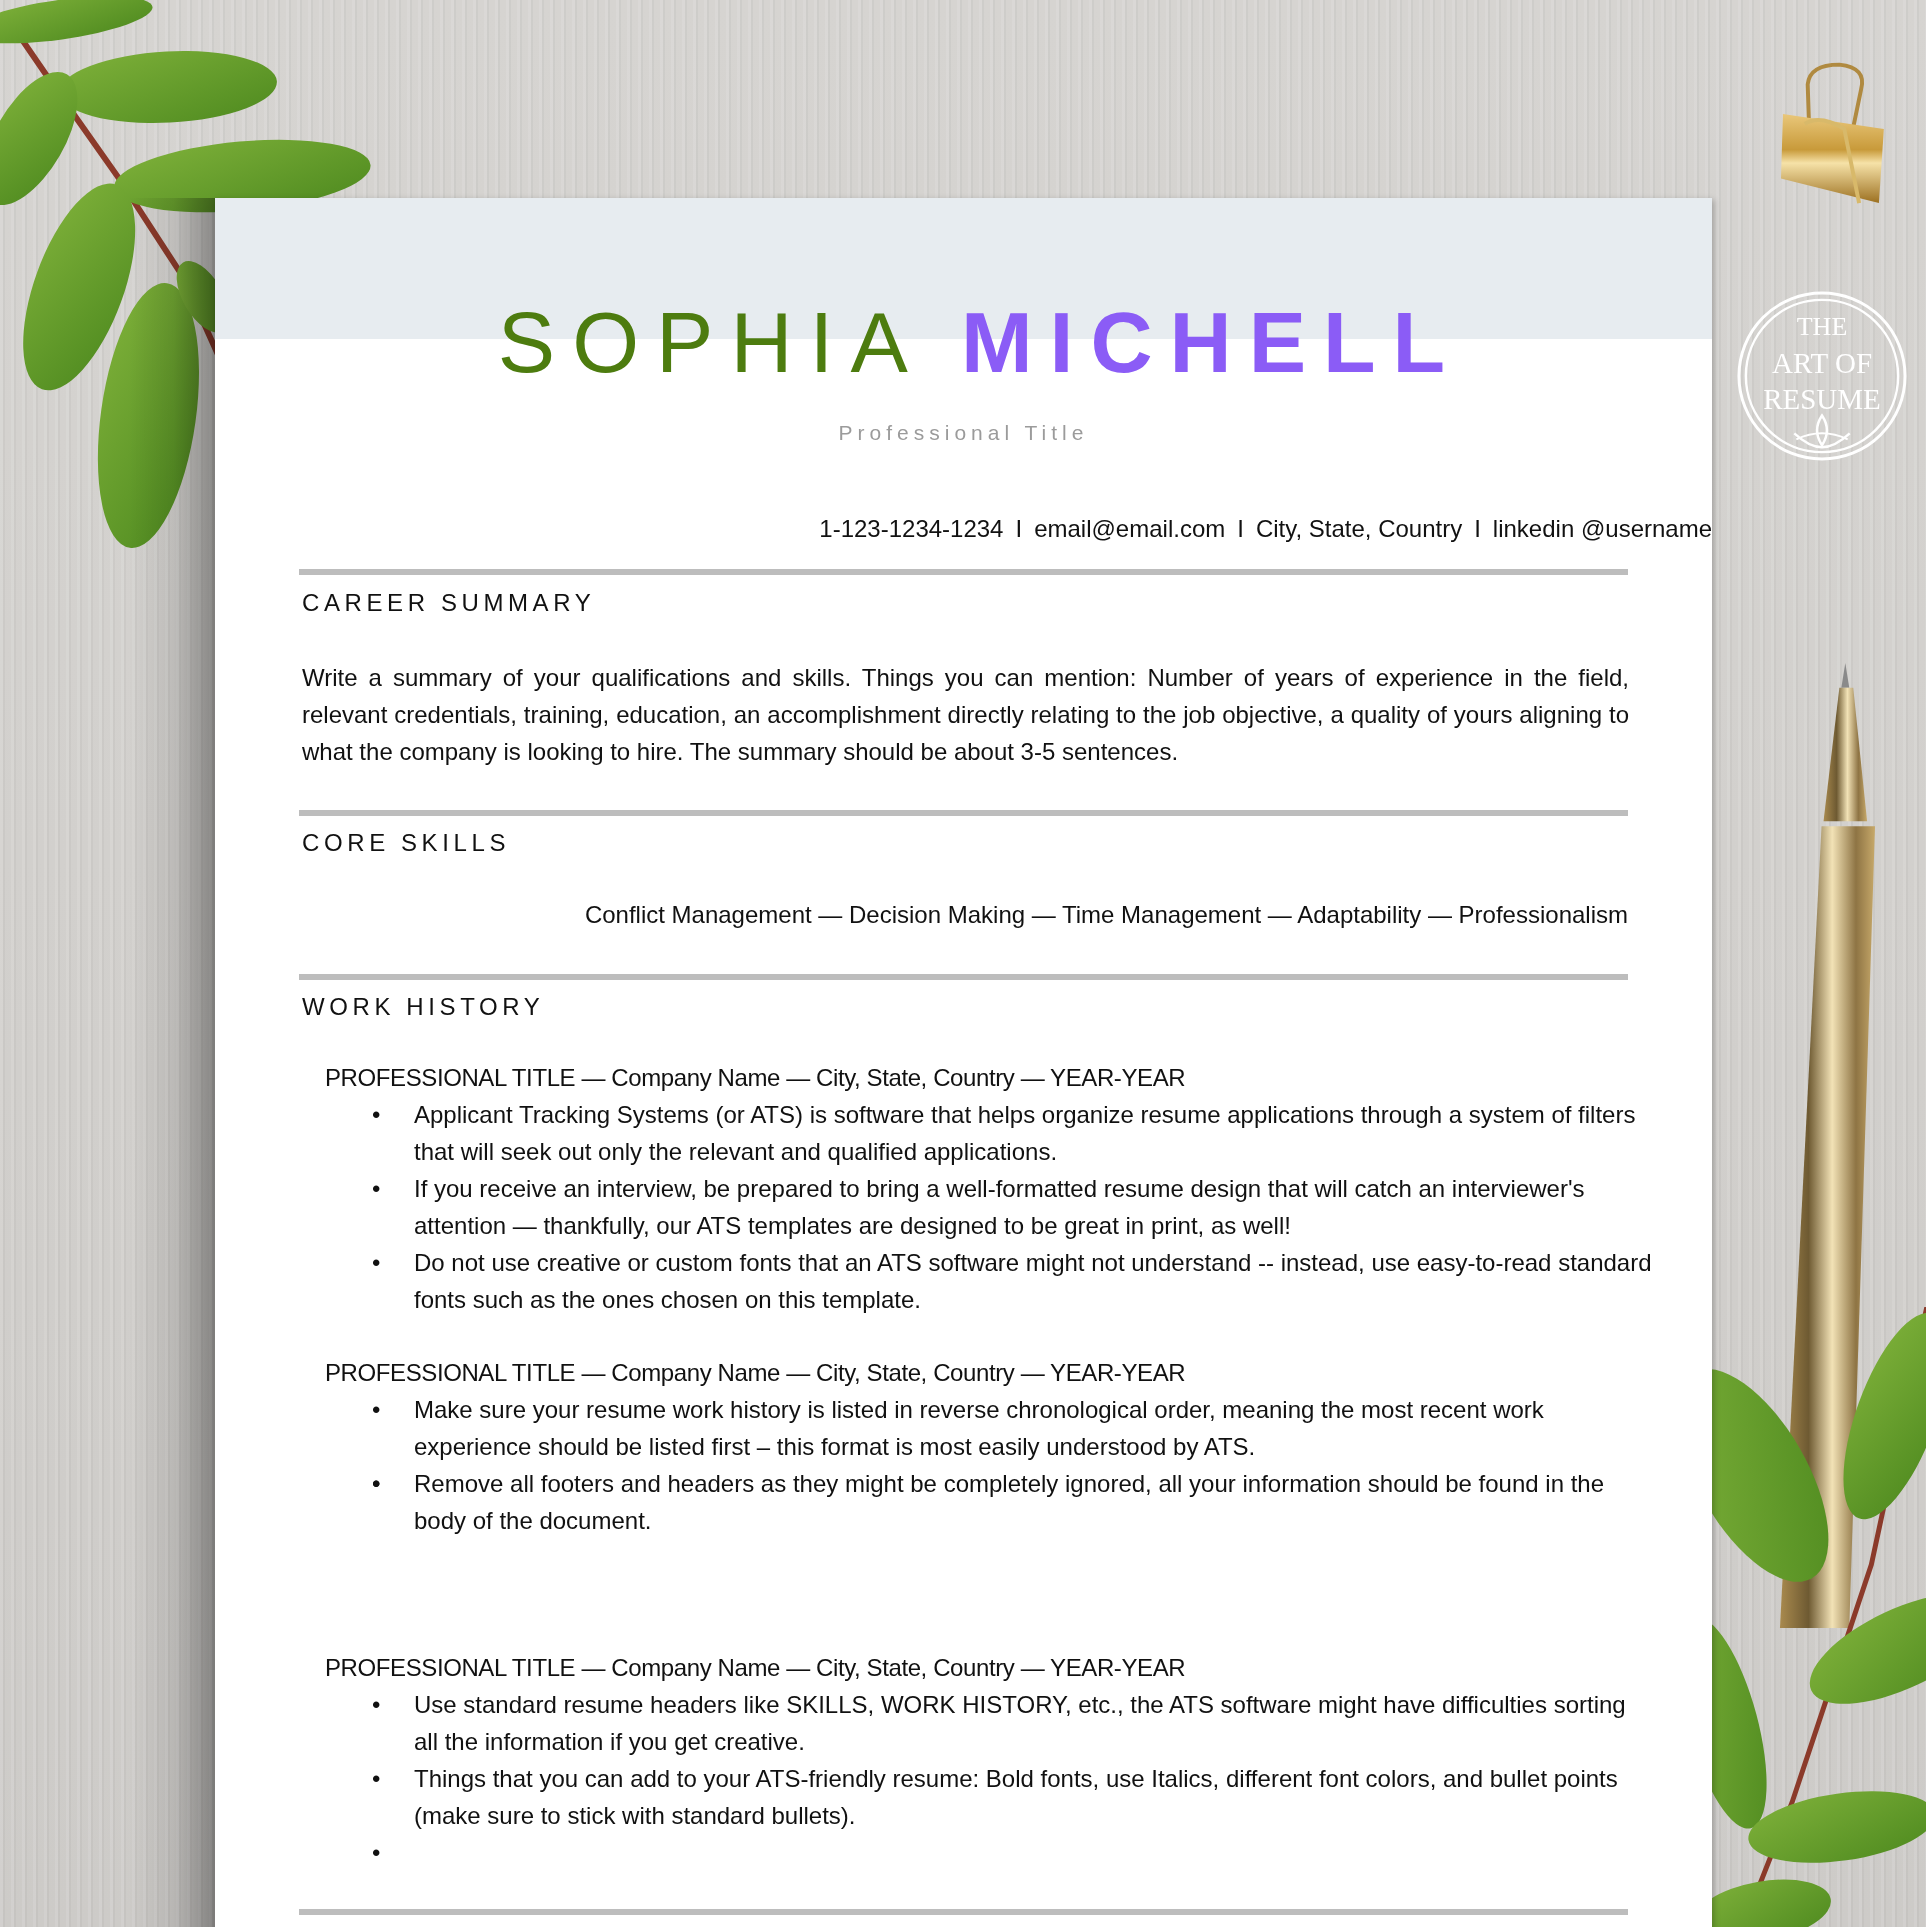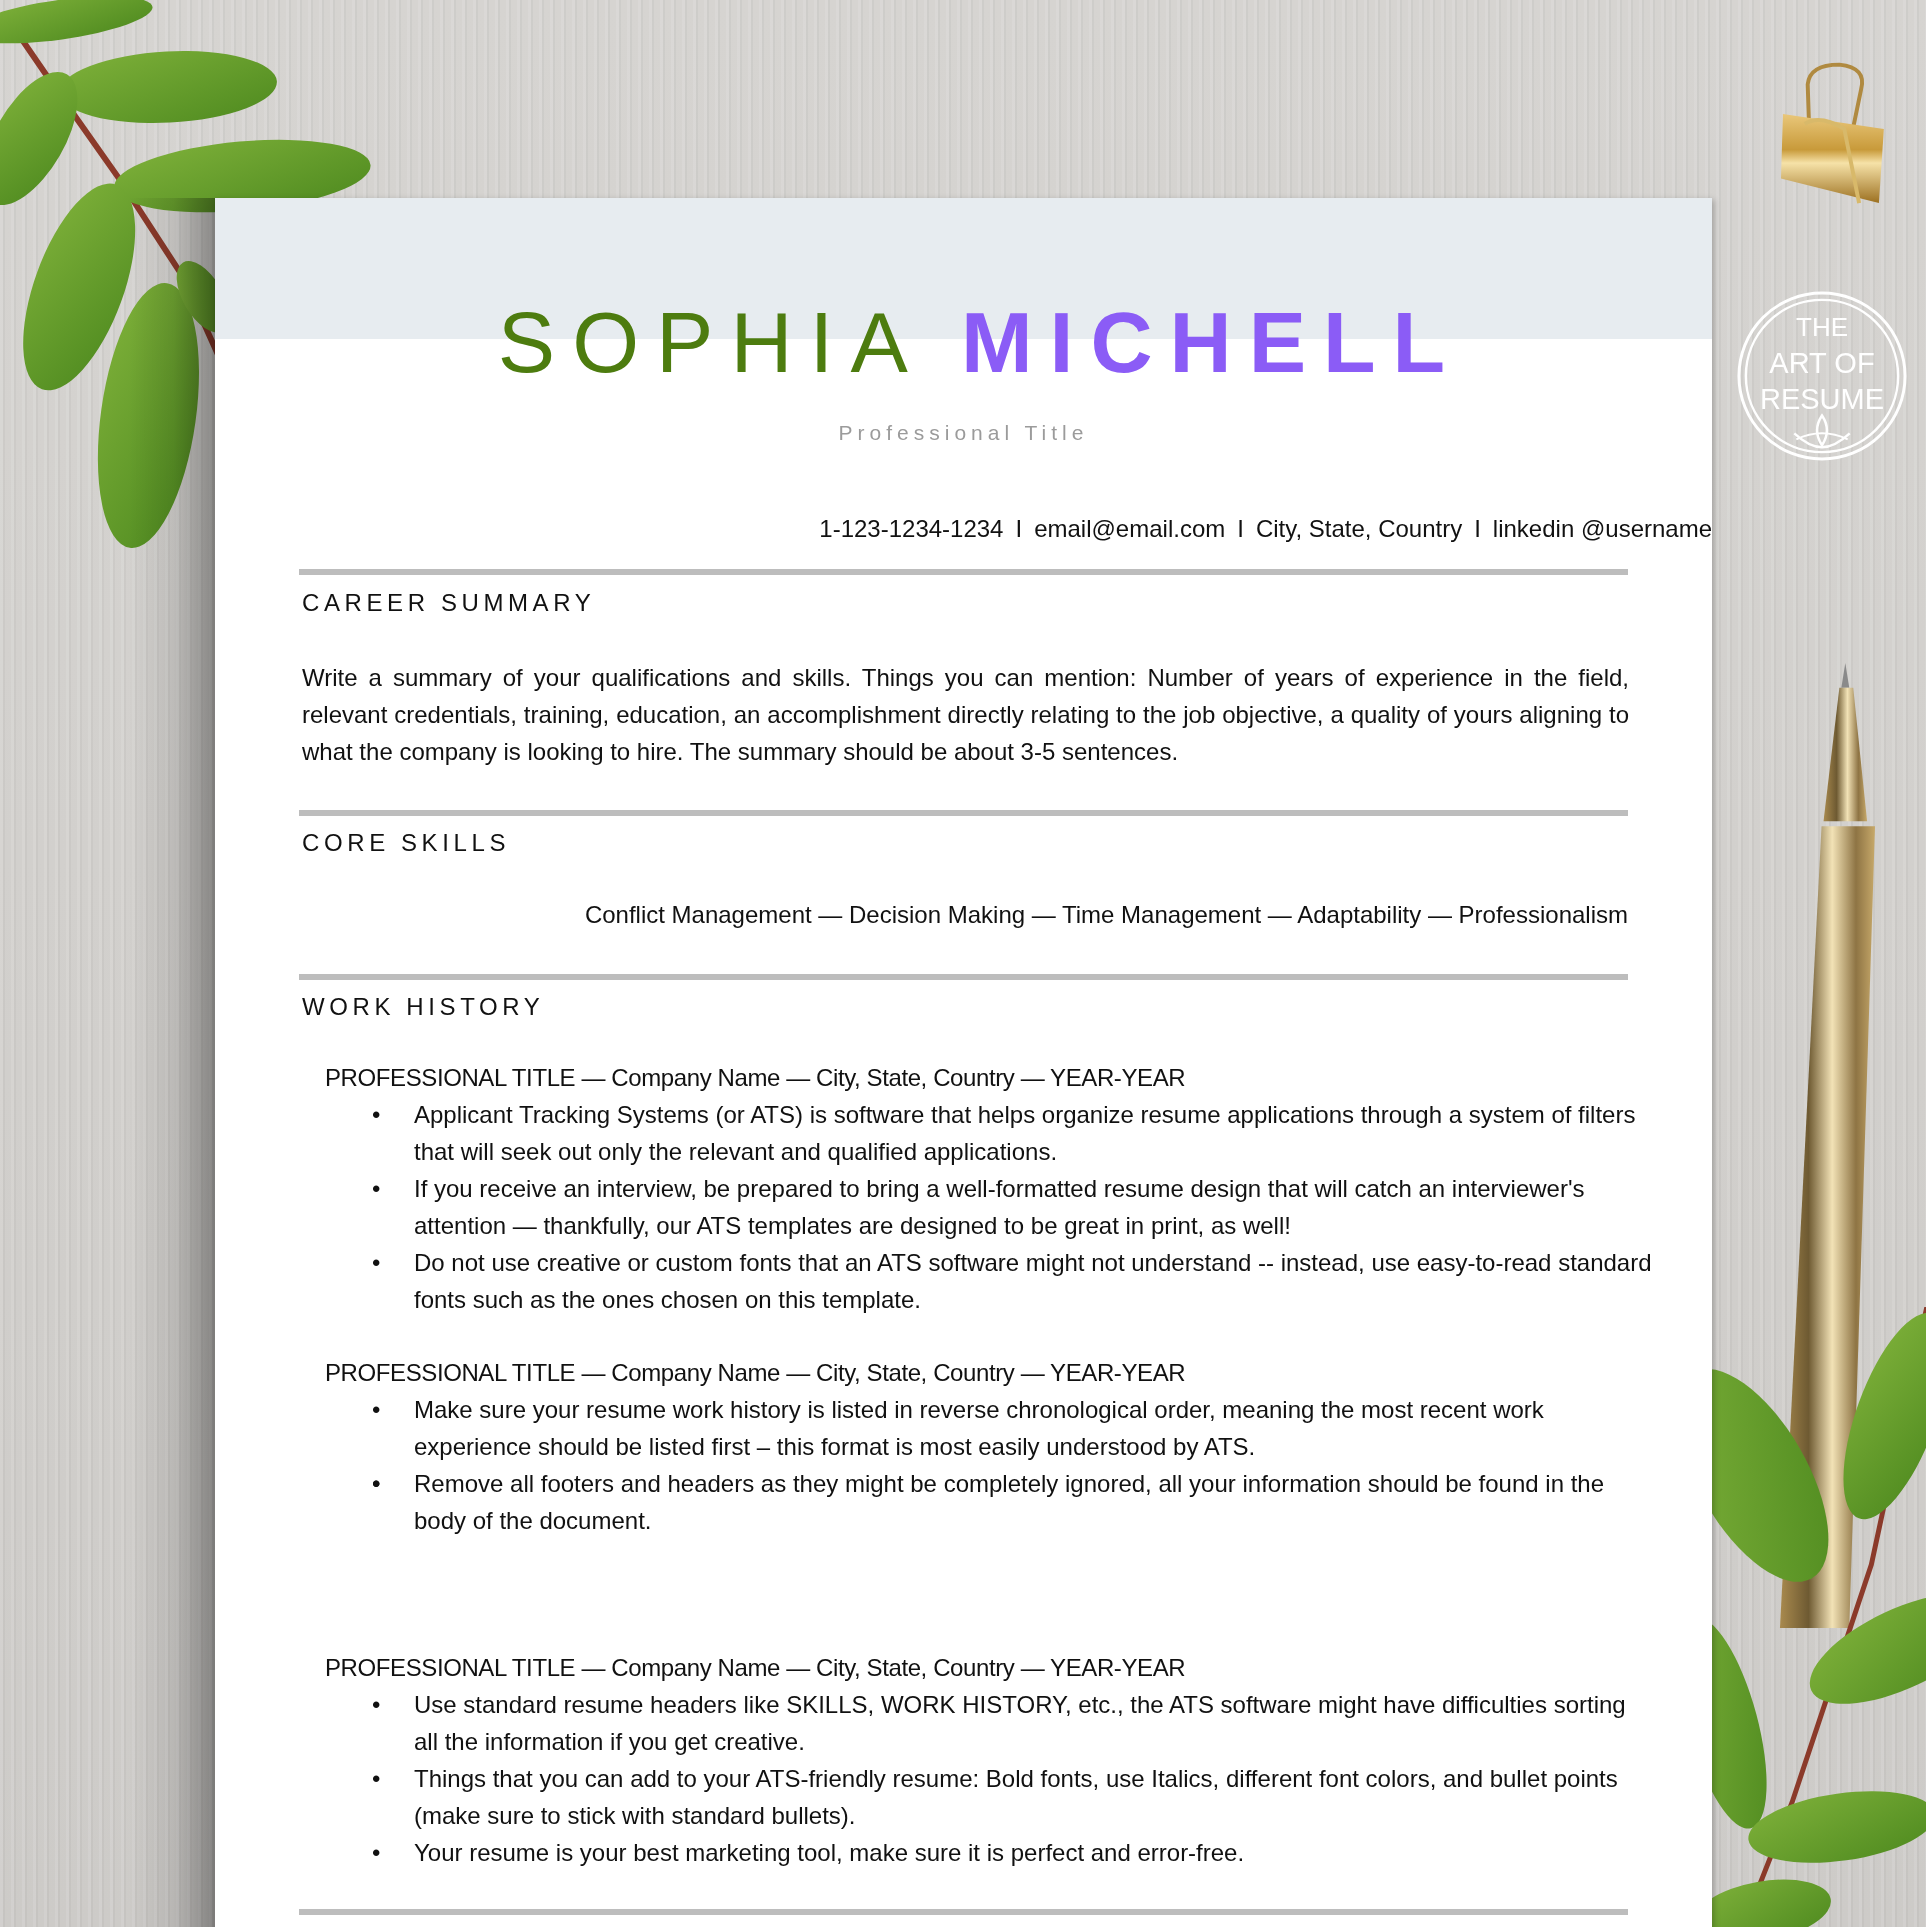--- a/index.html
+++ b/index.html
@@ -62,21 +62,21 @@
   .job ul { list-style: none; margin: 0; padding: 0; }
   .job li { position: relative; padding-left: 89px; font-size: 24px; line-height: 37px; color: #111; }
   .job li .bullet { position: absolute; left: 47px; top: 0; }
 
   
   .badge {
     position: absolute; left: 1735px; top: 289px; width: 174px; height: 174px;
   }
   .badge-text {
     position: absolute; left: 0; width: 100%; text-align: center; color: #ffffff;
-    font-size: 26px; line-height: 36px; top: 20px; font-weight: normal;
+    font-size: 26px; line-height: 36px; top: 20px; font-weight: normal; font-family: Liberation Serif, serif;
   }
   .clip { position: absolute; left: 1750px; top: 30px; width: 149px; height: 183px; }
   .pen { position: absolute; left: 1772px; top: 663px; width: 109px; height: 970px; }
   .leaves-tl { position: absolute; left: 0; top: 0; width: 376px; height: 554px; }
   .leaves-br { position: absolute; left: 1683px; top: 1307px; width: 244px; height: 621px; }
 </style>
 </head>
 <body>
 
 <svg class="leaves-tl" viewBox="0 0 380 560">
@@ -200,19 +200,19 @@
       <li><span class="bullet">•</span></li>
       <li><span class="bullet">•</span><span>Remove all footers and headers as they might be completely ignored, all your information should be found in the body of the document.</span></li>
     </ul>
   </div>
 
   <div class="job" style="top:1451px">
     <div class="job-head">PROFESSIONAL TITLE — Company Name — City, State, Country — YEAR-YEAR</div>
     <ul>
       <li><span class="bullet">•</span><span>Use standard resume headers like SKILLS, WORK HISTORY, etc., the ATS software might have difficulties sorting all the information if you get creative.</span></li>
       <li><span class="bullet">•</span><span>Things that you can add to your ATS-friendly resume: Bold fonts, use Italics, different font colors, and bullet points (make sure to stick with standard bullets).</span></li>
-      <li><span class="bullet">•</span><span>Your resume is your best marketing tool, make sure it is perfect and error-free.</span></li>
+      <li><span class="bullet">•</span></li>
     </ul>
   </div>
 
   <div class="divider" style="top:1711px"></div>
 </div>
 
 
 </body></html>

